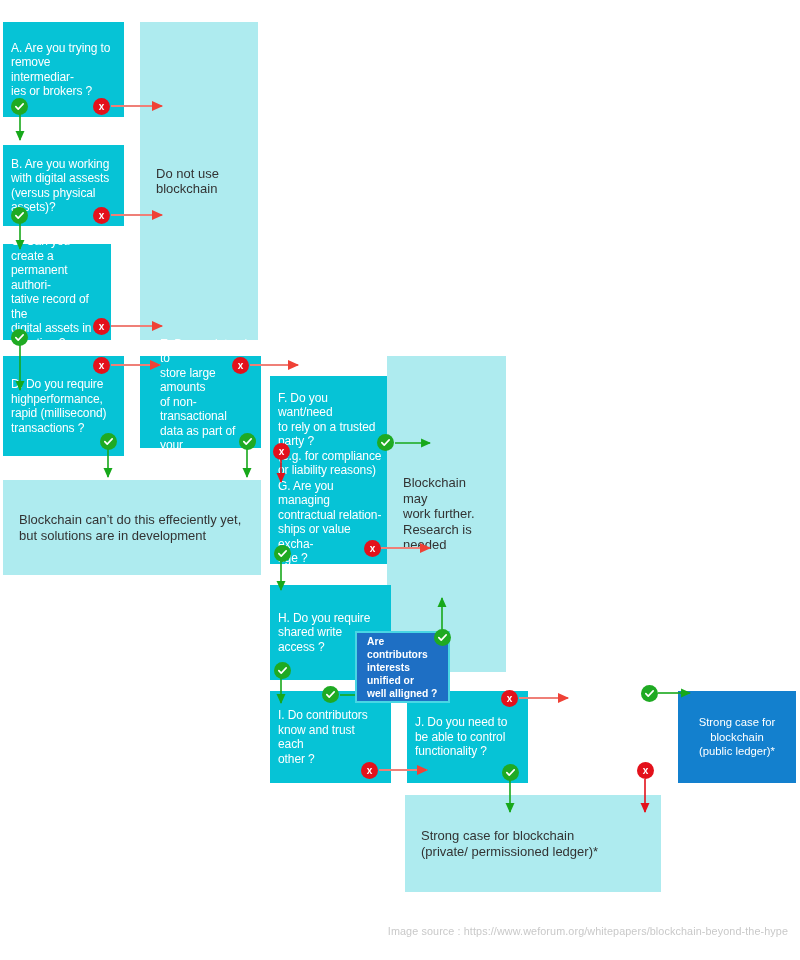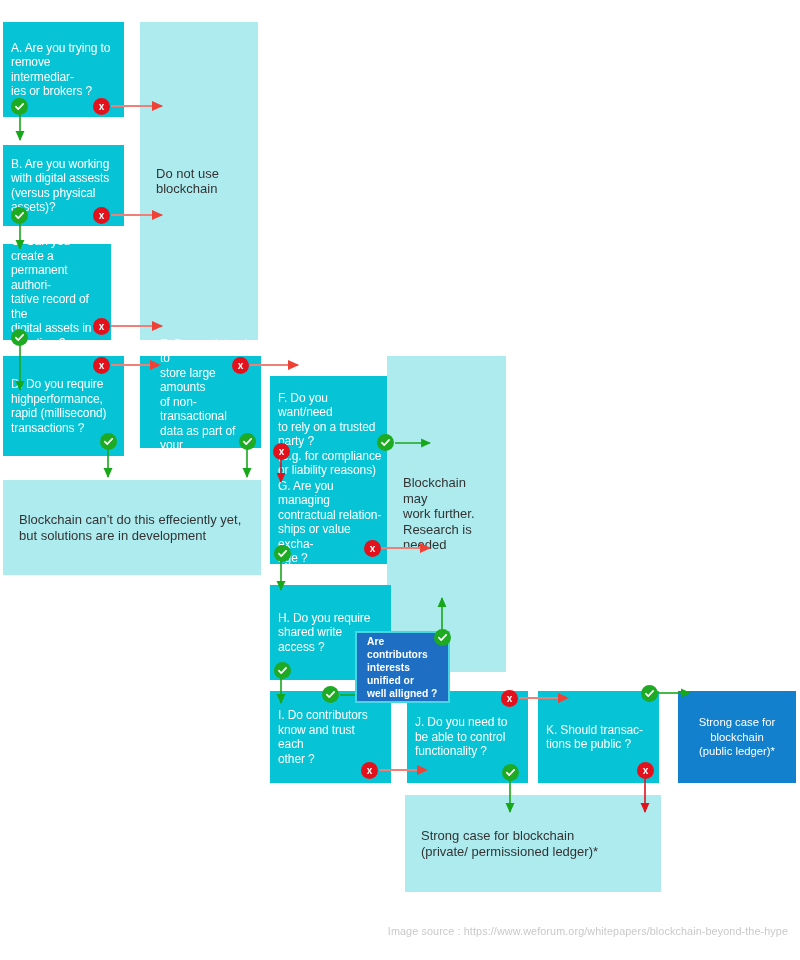--- a/index.html
+++ b/index.html
@@ -328,24 +328,20 @@
   </div>
   <div class="badge no" style="left:501px; top:690px;">
     <span>x</span>
   </div>
   <div class="badge yes" style="left:502px; top:764px;">
     <svg width="11" height="11" viewBox="0 0 12 12">
         <path d="M2,6.2 L4.6,8.8 L10,3.2" stroke="#fff" stroke-width="1.8" fill="none" stroke-linecap="round" stroke-linejoin="round"></path>
       </svg>
   </div>
 
-  <div class="node q" style="left:538px; top:691px; width:121px; height:92px;">
-    <span class="txt">K. Should transac-
-tions be public ?</span>
-  </div>
   <div class="badge yes" style="left:641px; top:685px;">
     <svg width="11" height="11" viewBox="0 0 12 12">
         <path d="M2,6.2 L4.6,8.8 L10,3.2" stroke="#fff" stroke-width="1.8" fill="none" stroke-linecap="round" stroke-linejoin="round"></path>
       </svg>
   </div>
   <div class="badge no" style="left:637px; top:762px;">
     <span>x</span>
   </div>
 
   <div class="node strong" style="left:678px; top:691px; width:118px; height:92px;text-align:center;">

